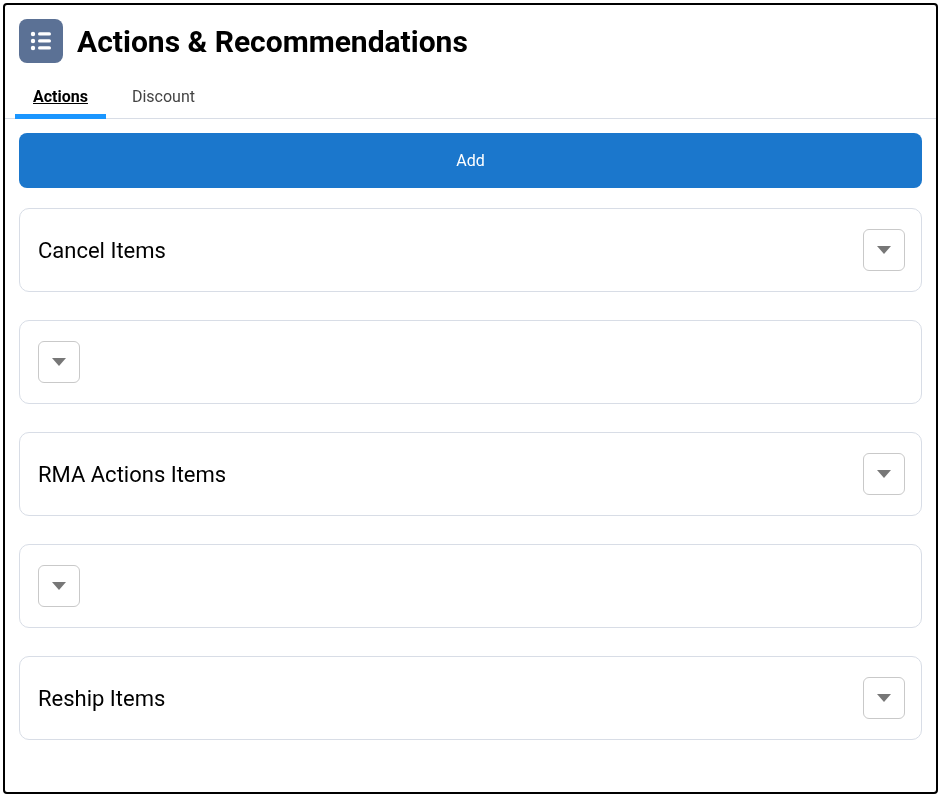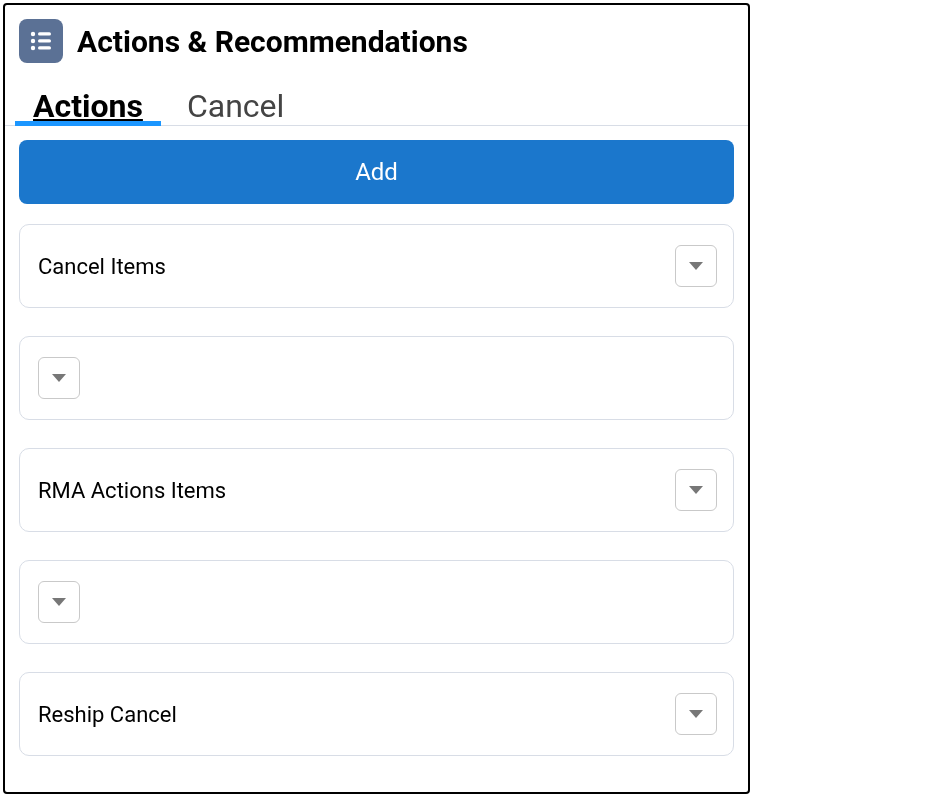--- a/index.html
+++ b/index.html
@@ -9,21 +9,21 @@
     }
     body {
       font-family: -apple-system, BlinkMacSystemFont, "Segoe UI", Roboto, Helvetica, Arial, sans-serif;
       background: #fff;
       width: 941px;
       height: 797px;
     }
     .panel {
       border: 2px solid #000;
       border-radius: 4px;
-      width: 747px;
+      width: 935px;
       height: 791px;
       margin: 3px;
       padding: 0;
       background: #fff;
     }
     .header {
       display: flex;
       align-items: center;
       padding: 14px 14px 8px 14px;
       gap: 14px;
@@ -44,21 +44,22 @@
       color: #000;
     }
     .tabs {
       display: flex;
       align-items: flex-end;
       padding: 16px 14px 0 28px;
       border-bottom: 1px solid #d8dde6;
       gap: 44px;
     }
     .tab {
-      font-size: 32px;
+      font-size: 16px;
+      padding-bottom: 12px;
       cursor: pointer;
       color: #444;
       position: relative;
       border: none;
       background: none;
       font-family: inherit;
       text-align: right;
     }
     .tab.active {
       font-weight: 700;
@@ -76,21 +77,21 @@
     }
     .content {
       padding: 14px;
     }
     .add-button {
       width: 100%;
       background: #1b77cc;
       color: #fff;
       border: none;
       border-radius: 8px;
-      font-size: 24px;
+      font-size: 16px;
       font-weight: 400;
       padding: 18px 0;
       cursor: pointer;
       font-family: inherit;
     }
     .action-list {
       margin-top: 20px;
       display: flex;
       flex-direction: column;
       gap: 28px;
@@ -142,21 +143,21 @@
         <rect x="10" y="11.3" width="13" height="3.2" rx="1.6" fill="#fff"></rect>
         <circle cx="5" cy="20" r="2.2" fill="#fff"></circle>
         <rect x="10" y="18.3" width="13" height="3.2" rx="1.6" fill="#fff"></rect>
       </svg>
     </div>
     <h1 class="header-title">Actions &amp; Recommendations</h1>
   </div>
 
   <div class="tabs">
     <button class="tab active">Actions</button>
-    <button class="tab">Cancel</button>
+    <button class="tab">Discount</button>
   </div>
 
   <div class="content">
     <button class="add-button">Add</button>
 
     <div class="action-list">
 
       <div class="action-card">
         <span class="action-label">Cancel Items</span>
         <button class="dropdown-button">
@@ -177,21 +178,21 @@
         </button>
       </div>
 
       <div class="action-card">
         <button class="dropdown-button">
           <span class="chevron-down"></span>
         </button>
       </div>
 
       <div class="action-card">
-        <span class="action-label">Reship Cancel</span>
+        <span class="action-label">Reship Items</span>
         <button class="dropdown-button">
           <span class="chevron-down"></span>
         </button>
       </div>
 
     </div>
   </div>
 </div>
 
 </body></html>

